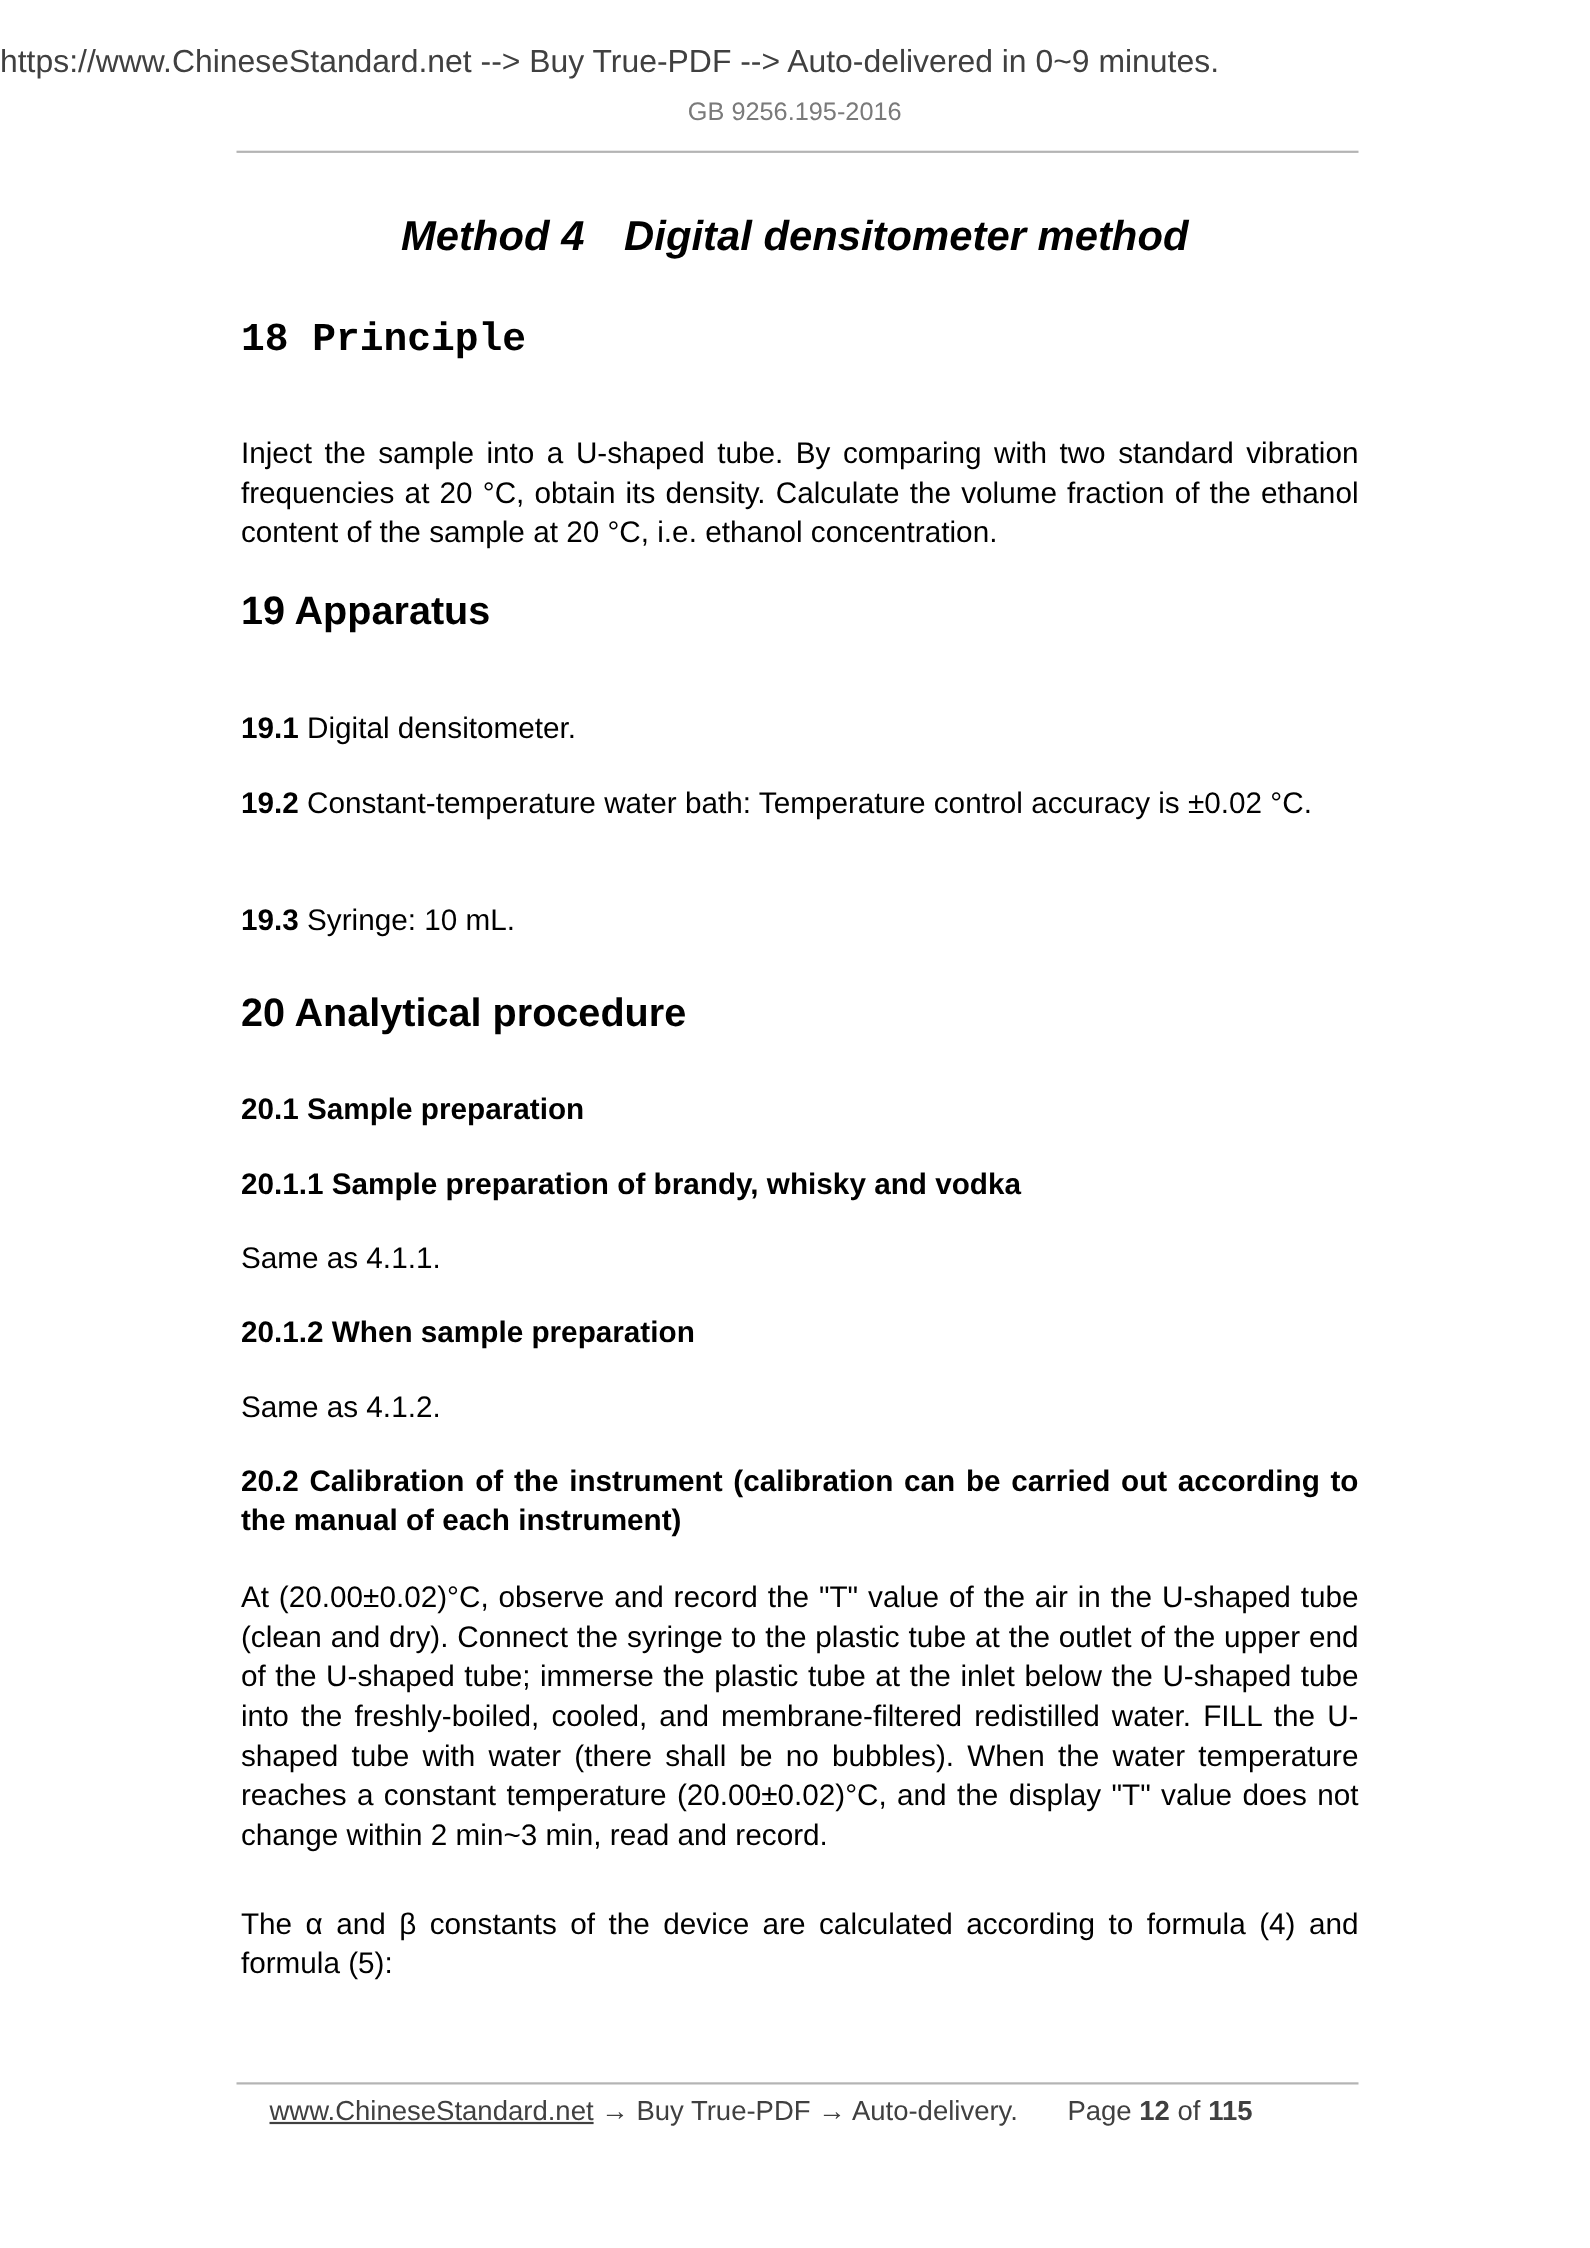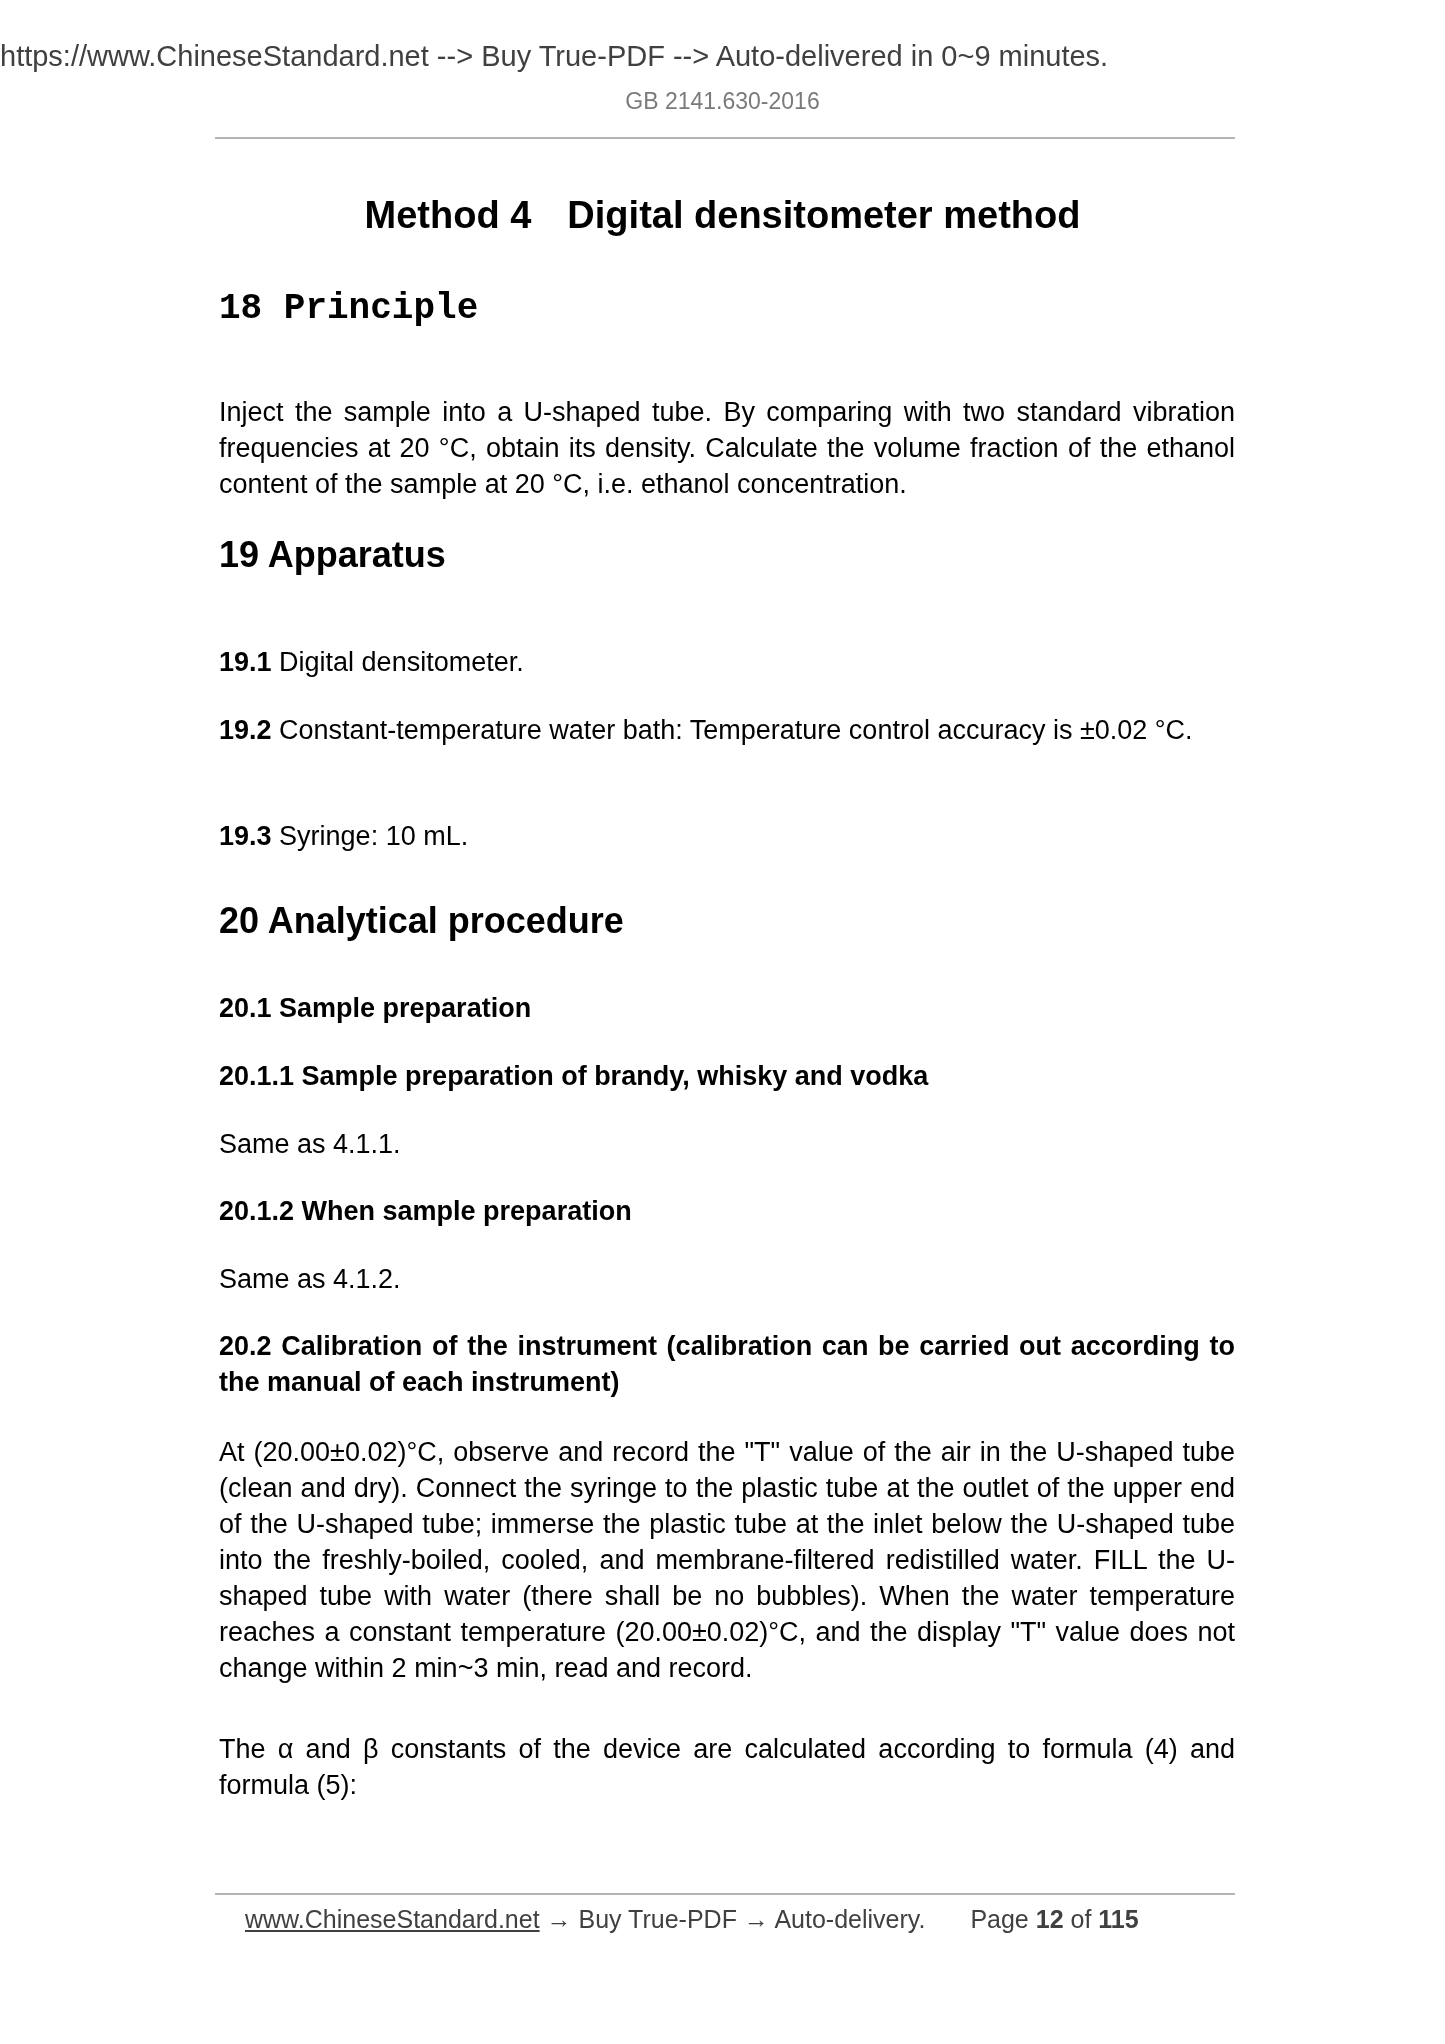--- a/index.html
+++ b/index.html
@@ -2,35 +2,35 @@
 <html><head>
 <meta charset="utf-8">
 <style>
   html, body { margin: 0; padding: 0; background: #ffffff; }
   body { width: 1445px; height: 2044px; position: relative; overflow: hidden;
          font-family: "Liberation Sans", sans-serif; color: #000; }
   .abs { position: absolute; }
   .banner { top: 40px; left: 0; width: 1445px; font-size: 29px; color: #404040; }
   .stdcode { top: 88px; left: 0; width: 1445px; text-align: center; font-size: 23px; color: #7a7a7a; }
   .rule { left: 215px; width: 1020px; height: 2px; background: #b4b4b4; }
-  .title { top: 194px; left: 0; width: 1445px; text-align: center; font-size: 38px; font-weight: bold; }
+  .title { top: 194px; left: 0; width: 1445px; text-align: center; font-size: 38px; font-weight: bold; font-style: italic; }
   .title .gap { display: inline-block; width: 36px; }
   .h1 { left: 219px; font-size: 36px; font-weight: bold; }
   .body { left: 219px; width: 1016px; font-size: 27px; line-height: 36px; text-align: justify; }
   .bold { font-weight: bold; }
   .footer { top: 1905px; left: 245px; font-size: 25px; color: #404040; white-space: nowrap; }
   .footer .link { text-decoration: underline; }
   .footer .pg { margin-left: 38px; }
   .footer b { font-weight: bold; text-align: center; }
 </style>
 </head>
 <body>
 
 <div class="abs banner">https://www.ChineseStandard.net --&gt; Buy True-PDF --&gt; Auto-delivered in 0~9 minutes.</div>
-<div class="abs stdcode">GB 2141.630-2016</div>
+<div class="abs stdcode">GB 9256.195-2016</div>
 <div class="abs rule" style="top:137px;"></div>
 
 <div class="abs title">
   <span>Method 4</span><span class="gap"></span><span>Digital densitometer method</span>
 </div>
 
 <div class="abs h1" style="top:288px;font-family:Liberation Mono, monospace;">18 Principle</div>
 <div class="abs body" style="top:394px;">Inject the sample into a U-shaped tube. By comparing with two standard vibration frequencies at 20 °C, obtain its density. Calculate the volume fraction of the ethanol content of the sample at 20 °C, i.e. ethanol concentration.</div>
 
 <div class="abs h1" style="top:534px;text-align:right;">19 Apparatus</div>

